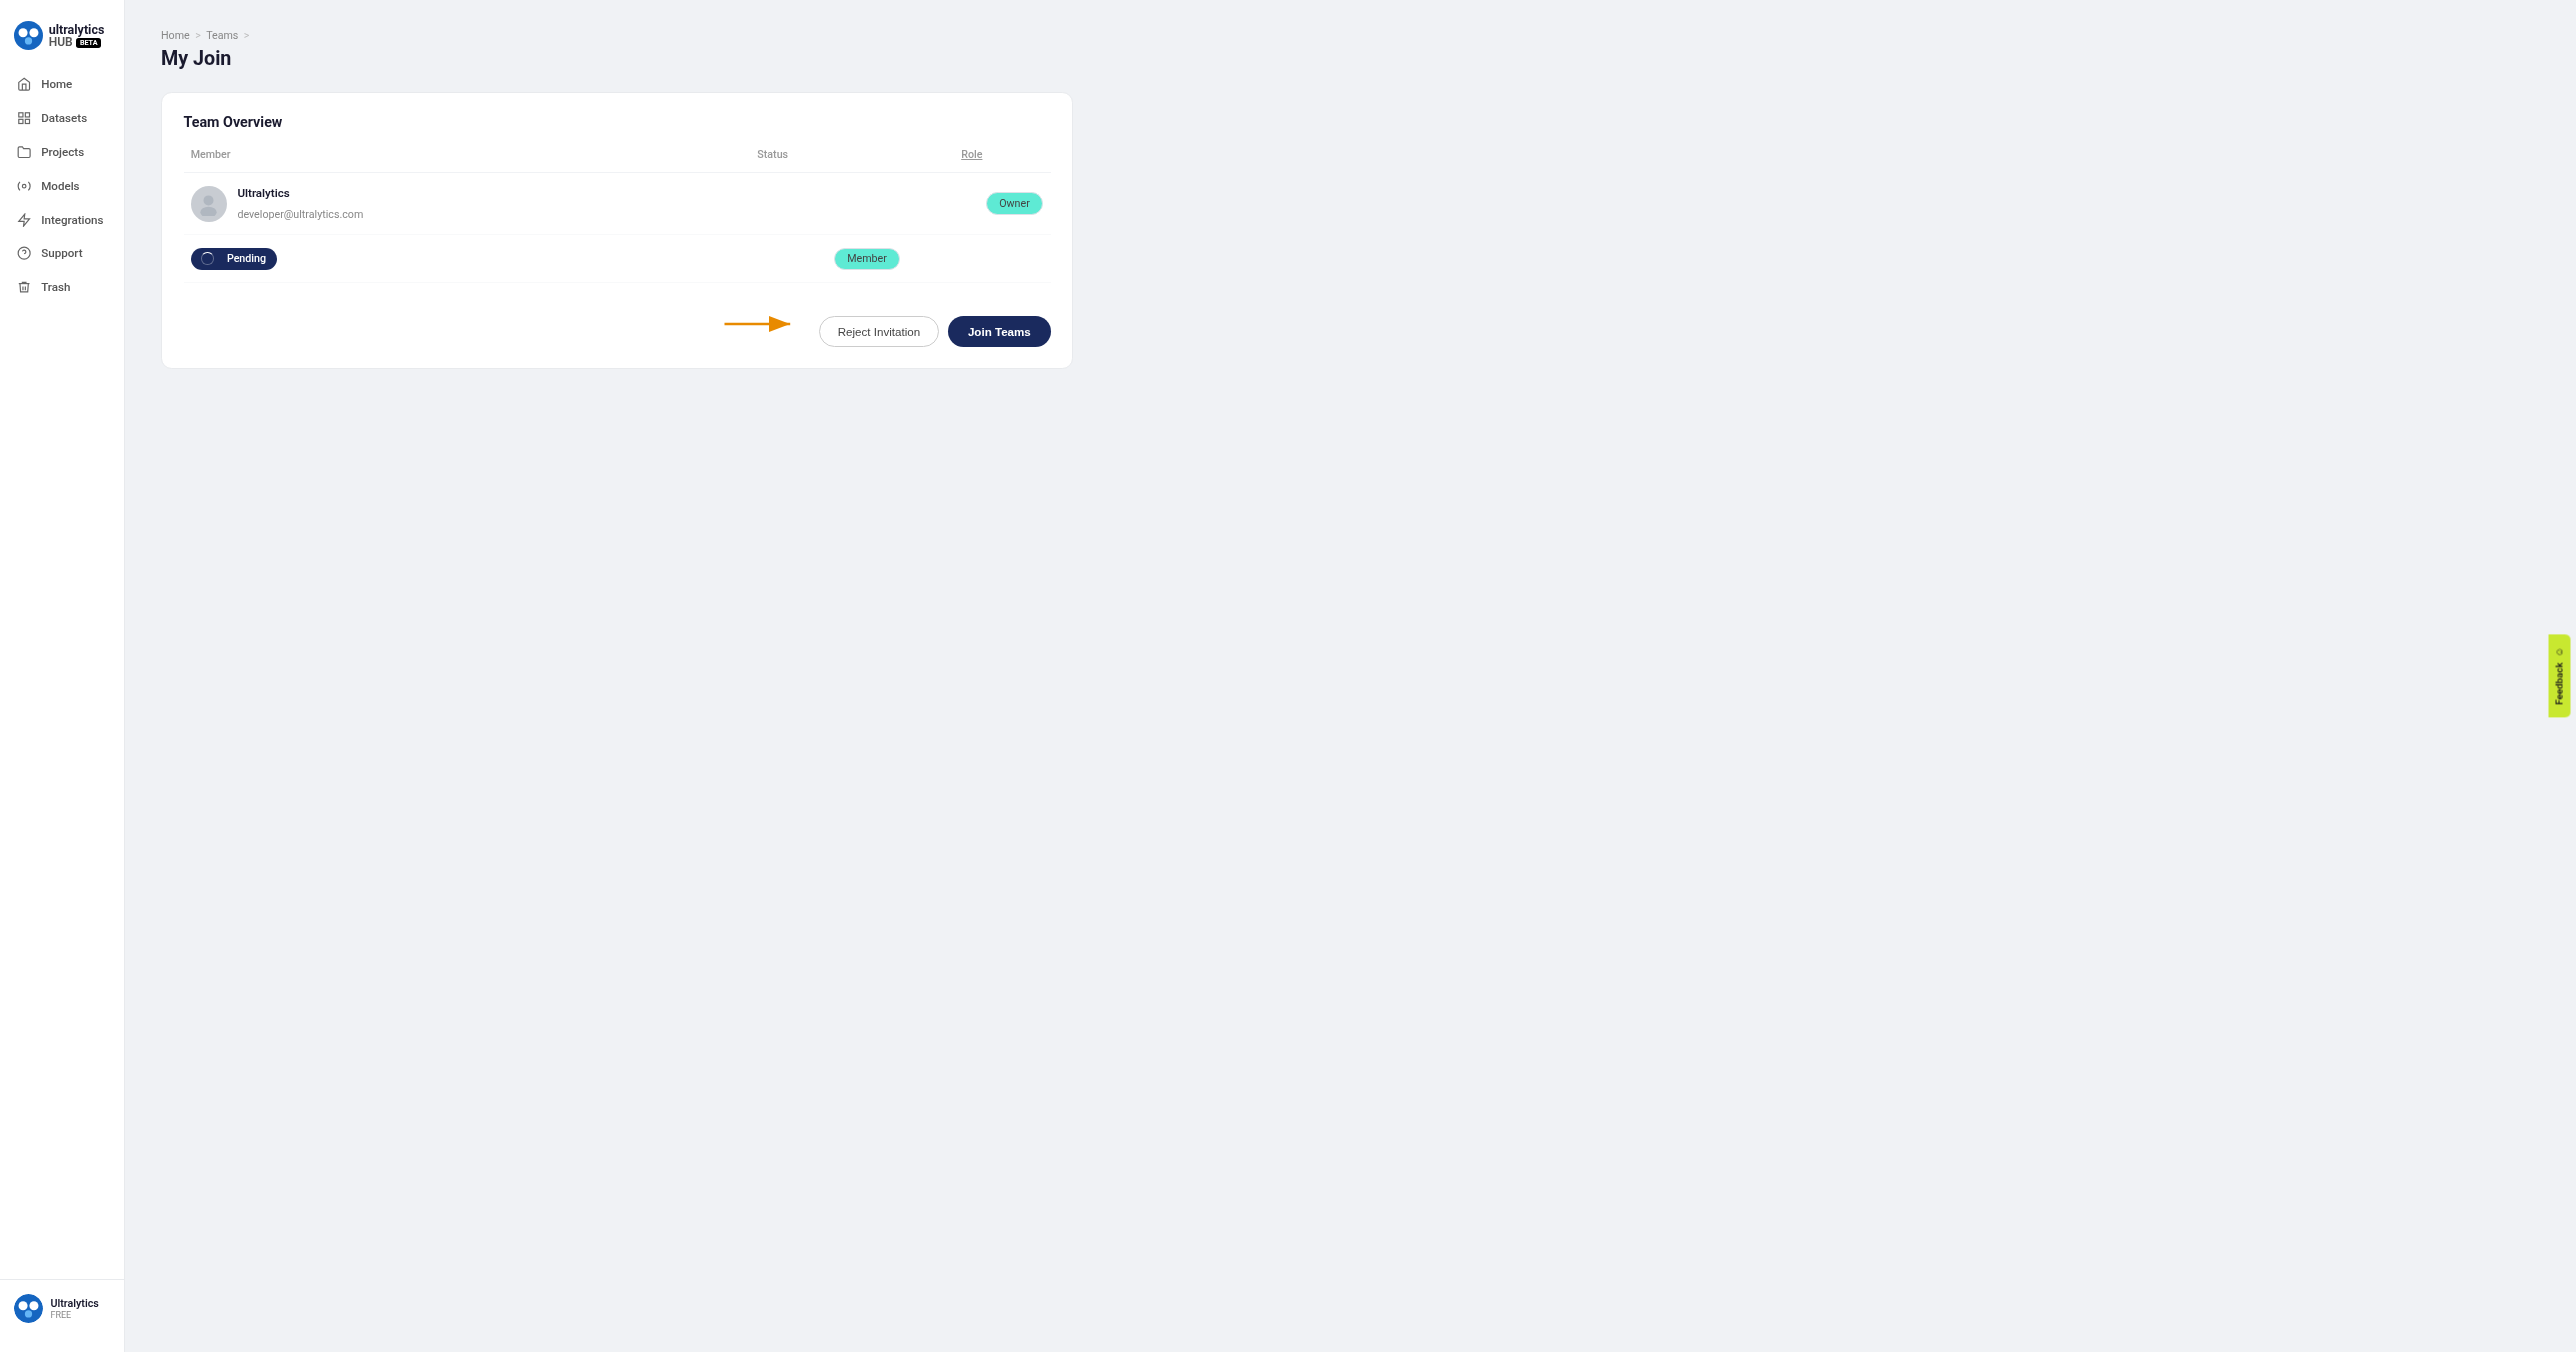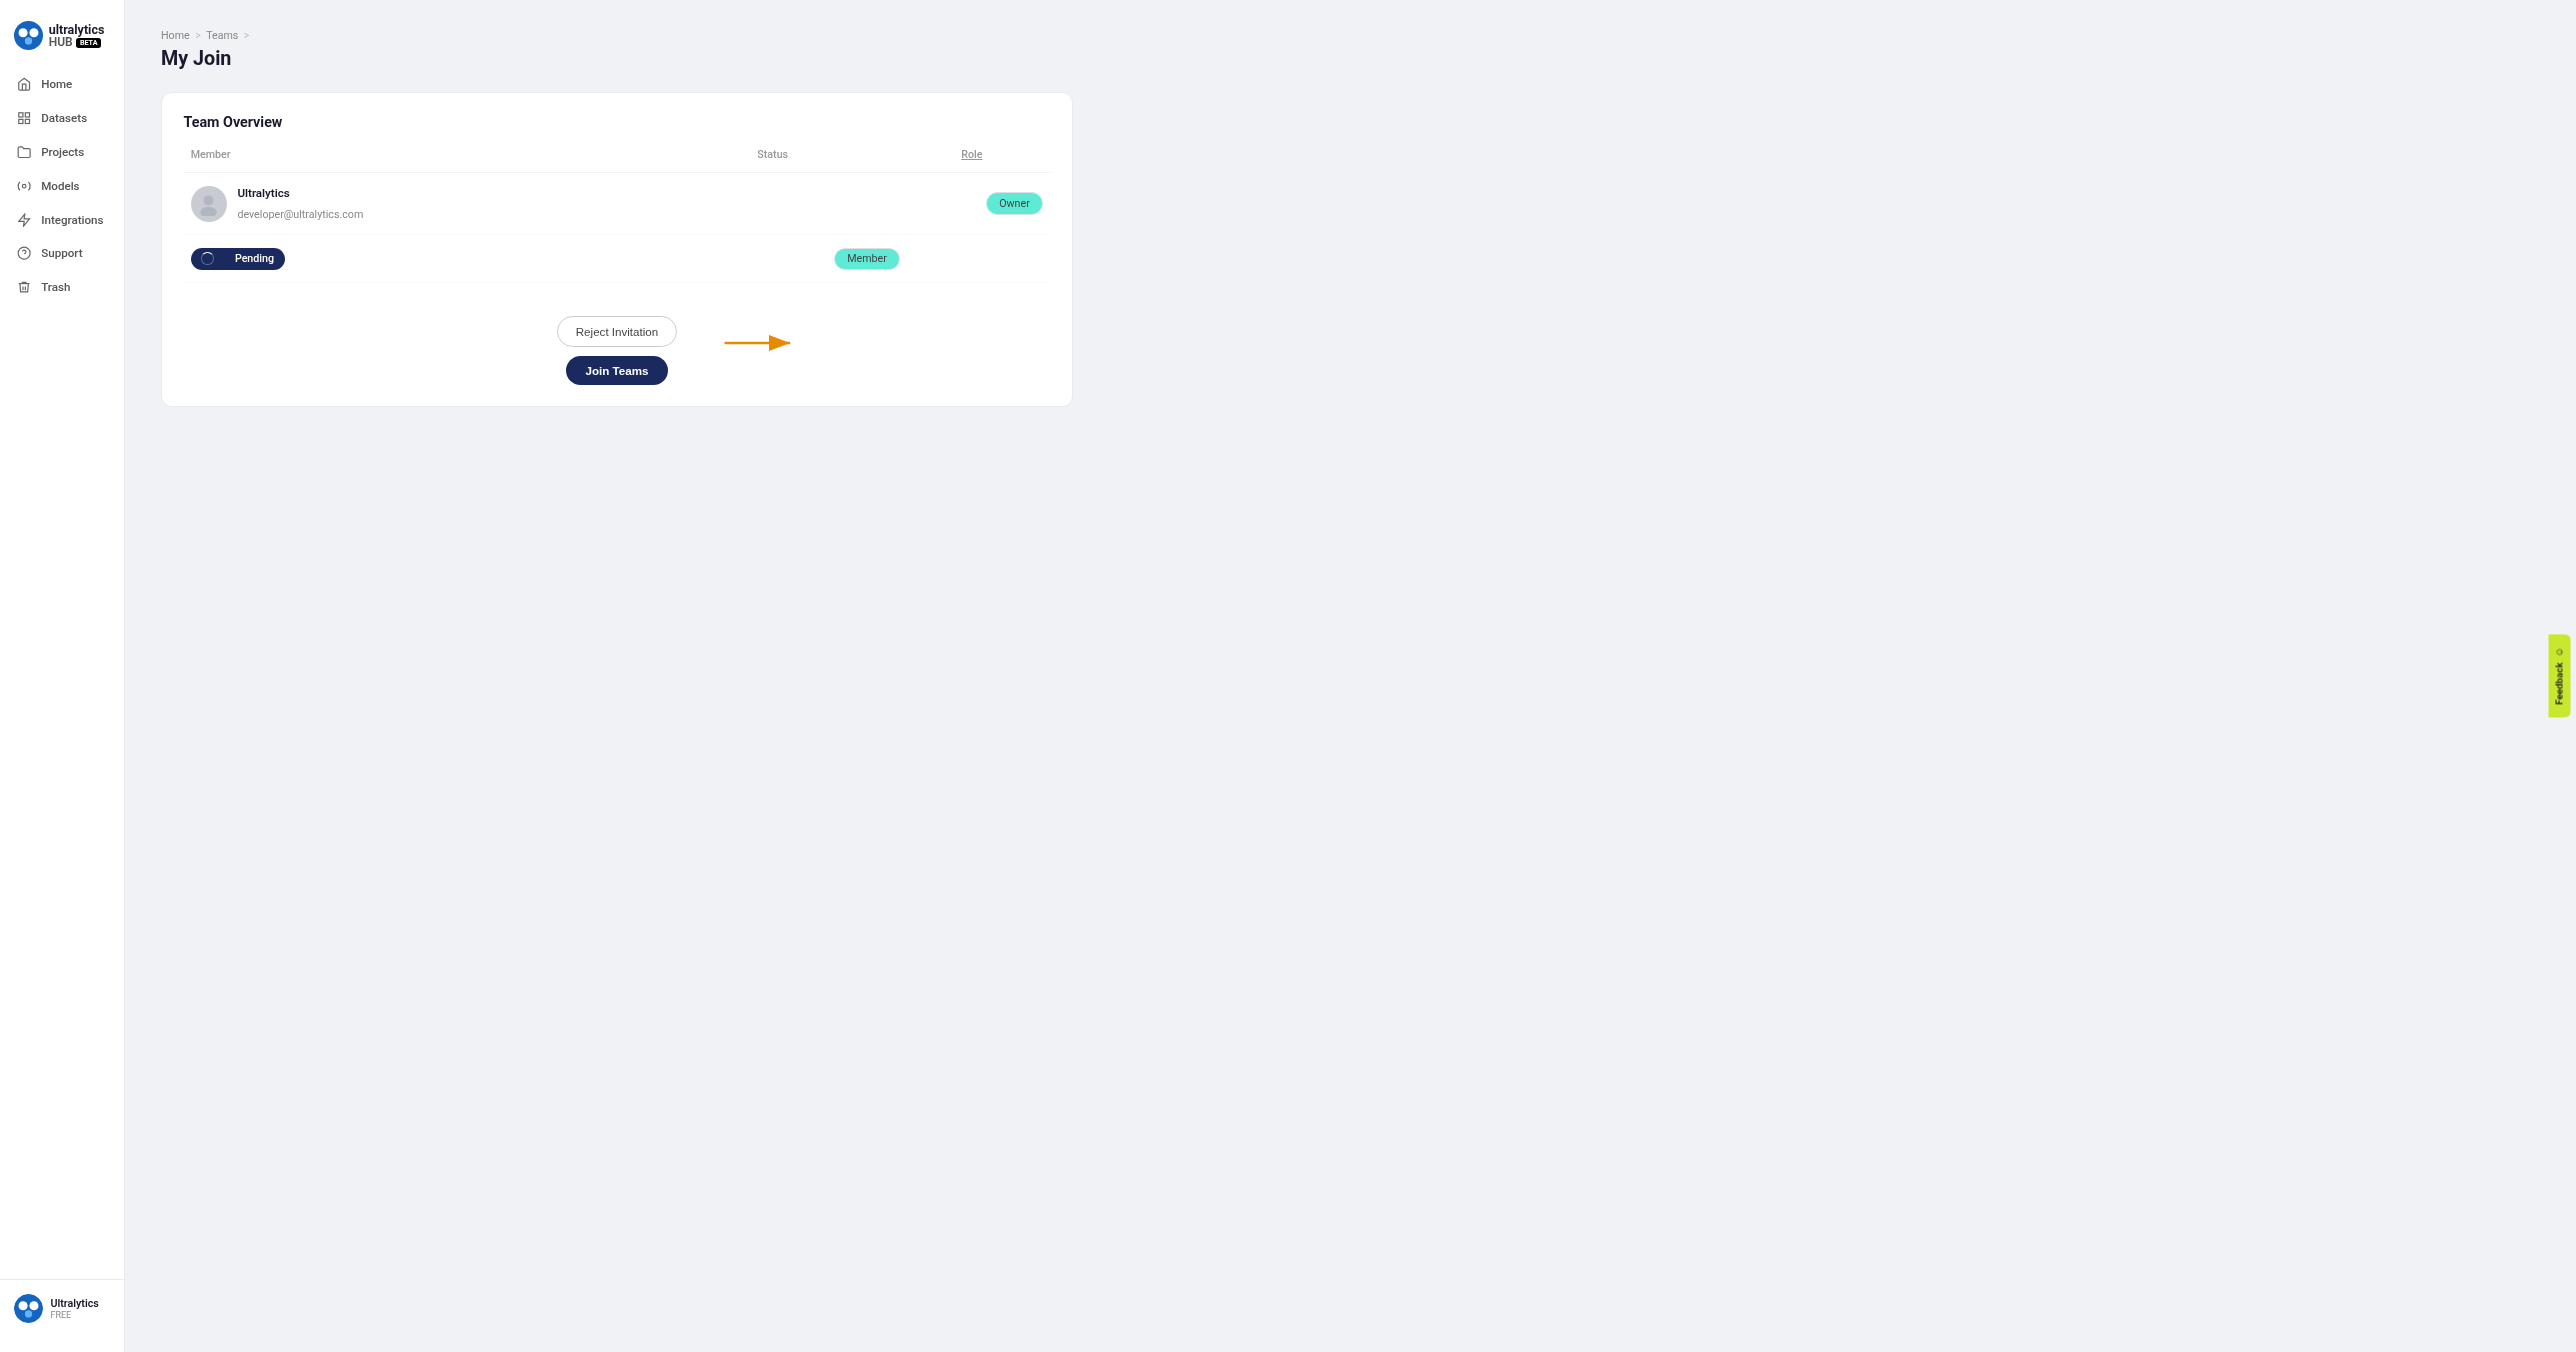--- a/index.html
+++ b/index.html
@@ -242,21 +242,21 @@
 
     .status-cell {
       display: flex;
       align-items: center;
       justify-content: flex-start;
     }
 
     .pending-badge {
       display: flex;
       align-items: center;
-      gap: 21px;
+      gap: 13px;
       background: #1a2a5e;
       color: #fff;
       padding: 4.5px 10.7px;
       border-radius: 18px;
       font-size: 10.7px;
       font-weight: 500;
     }
 
     .pending-spinner {
       width: 12.5px;
@@ -282,26 +282,24 @@
       padding: 3.6px 12.5px;
       border-radius: 18px;
       font-size: 10.7px;
       background: #5eead4;
     }
 
     
     .action-row {
       display: flex;
       justify-content: flex-end;
-      align-items: center;
       gap: 9px;
       margin-top: 18px;
       padding-top: 14.3px;
       position: relative;
-      flex-direction: column;
     }
 
     .arrow-annotation {
       position: absolute;
       right: 250px;
       top: 50%;
       transform: translateY(-50%);
       display: flex;
       align-items: center;
     }

